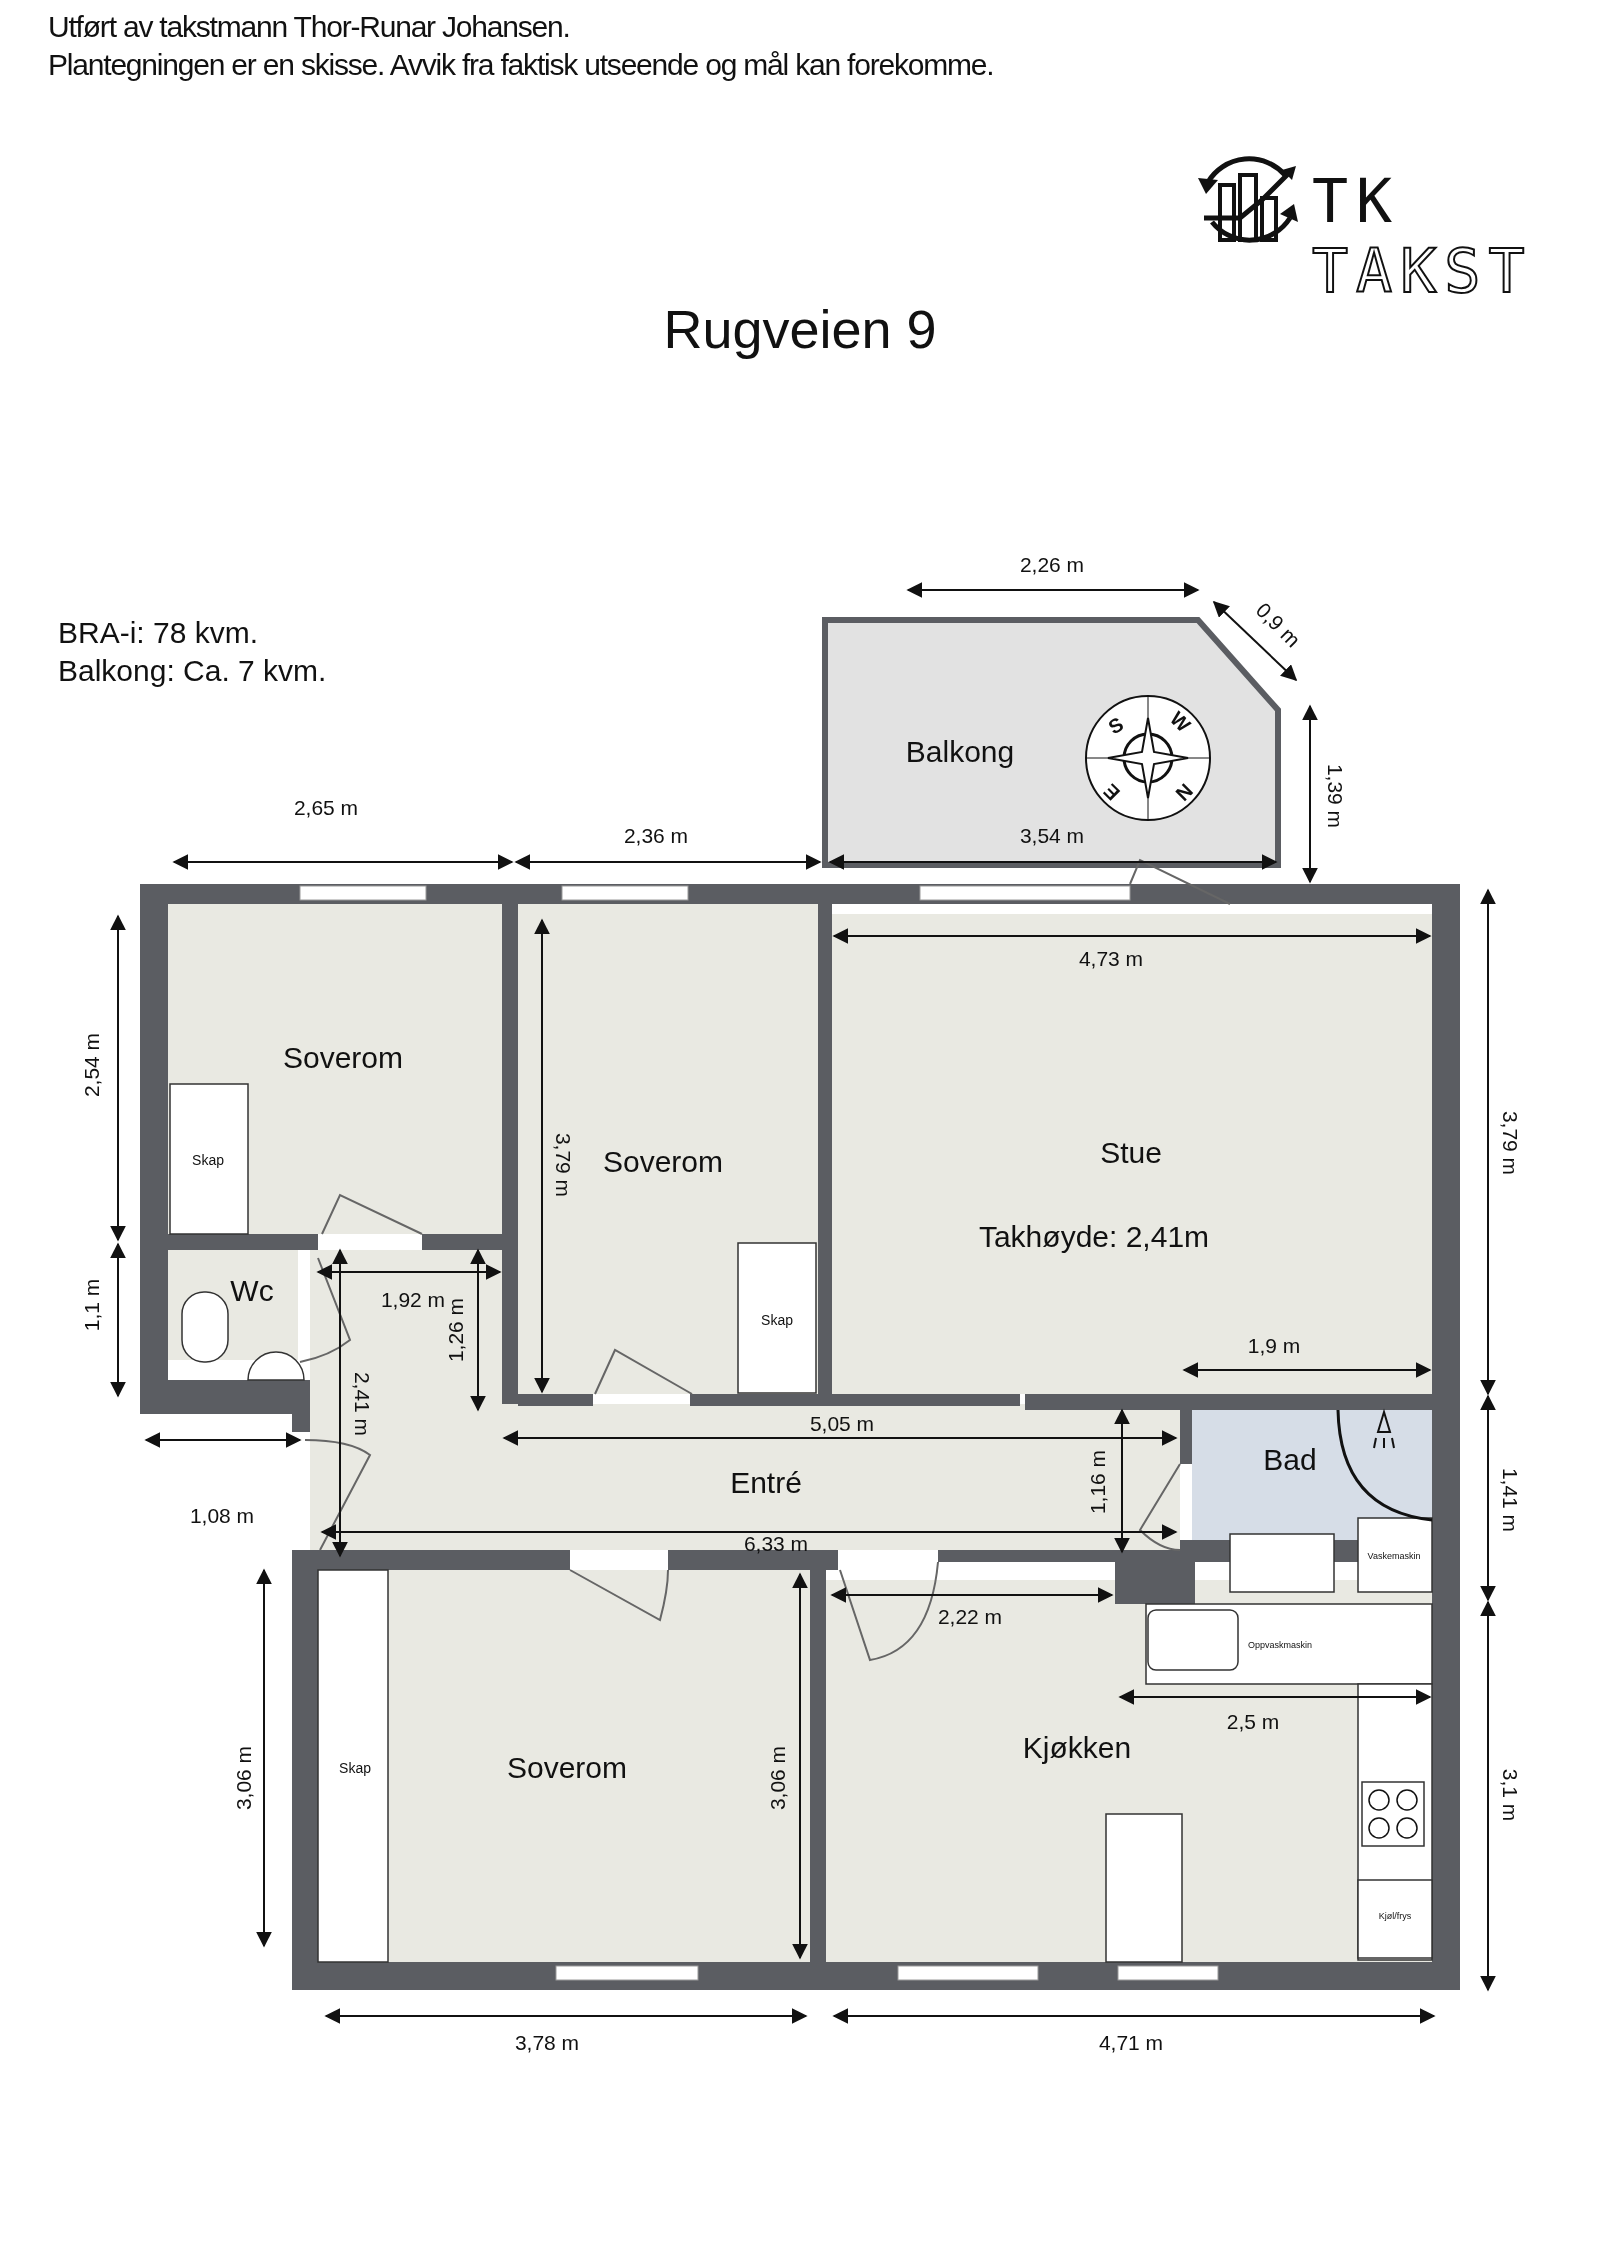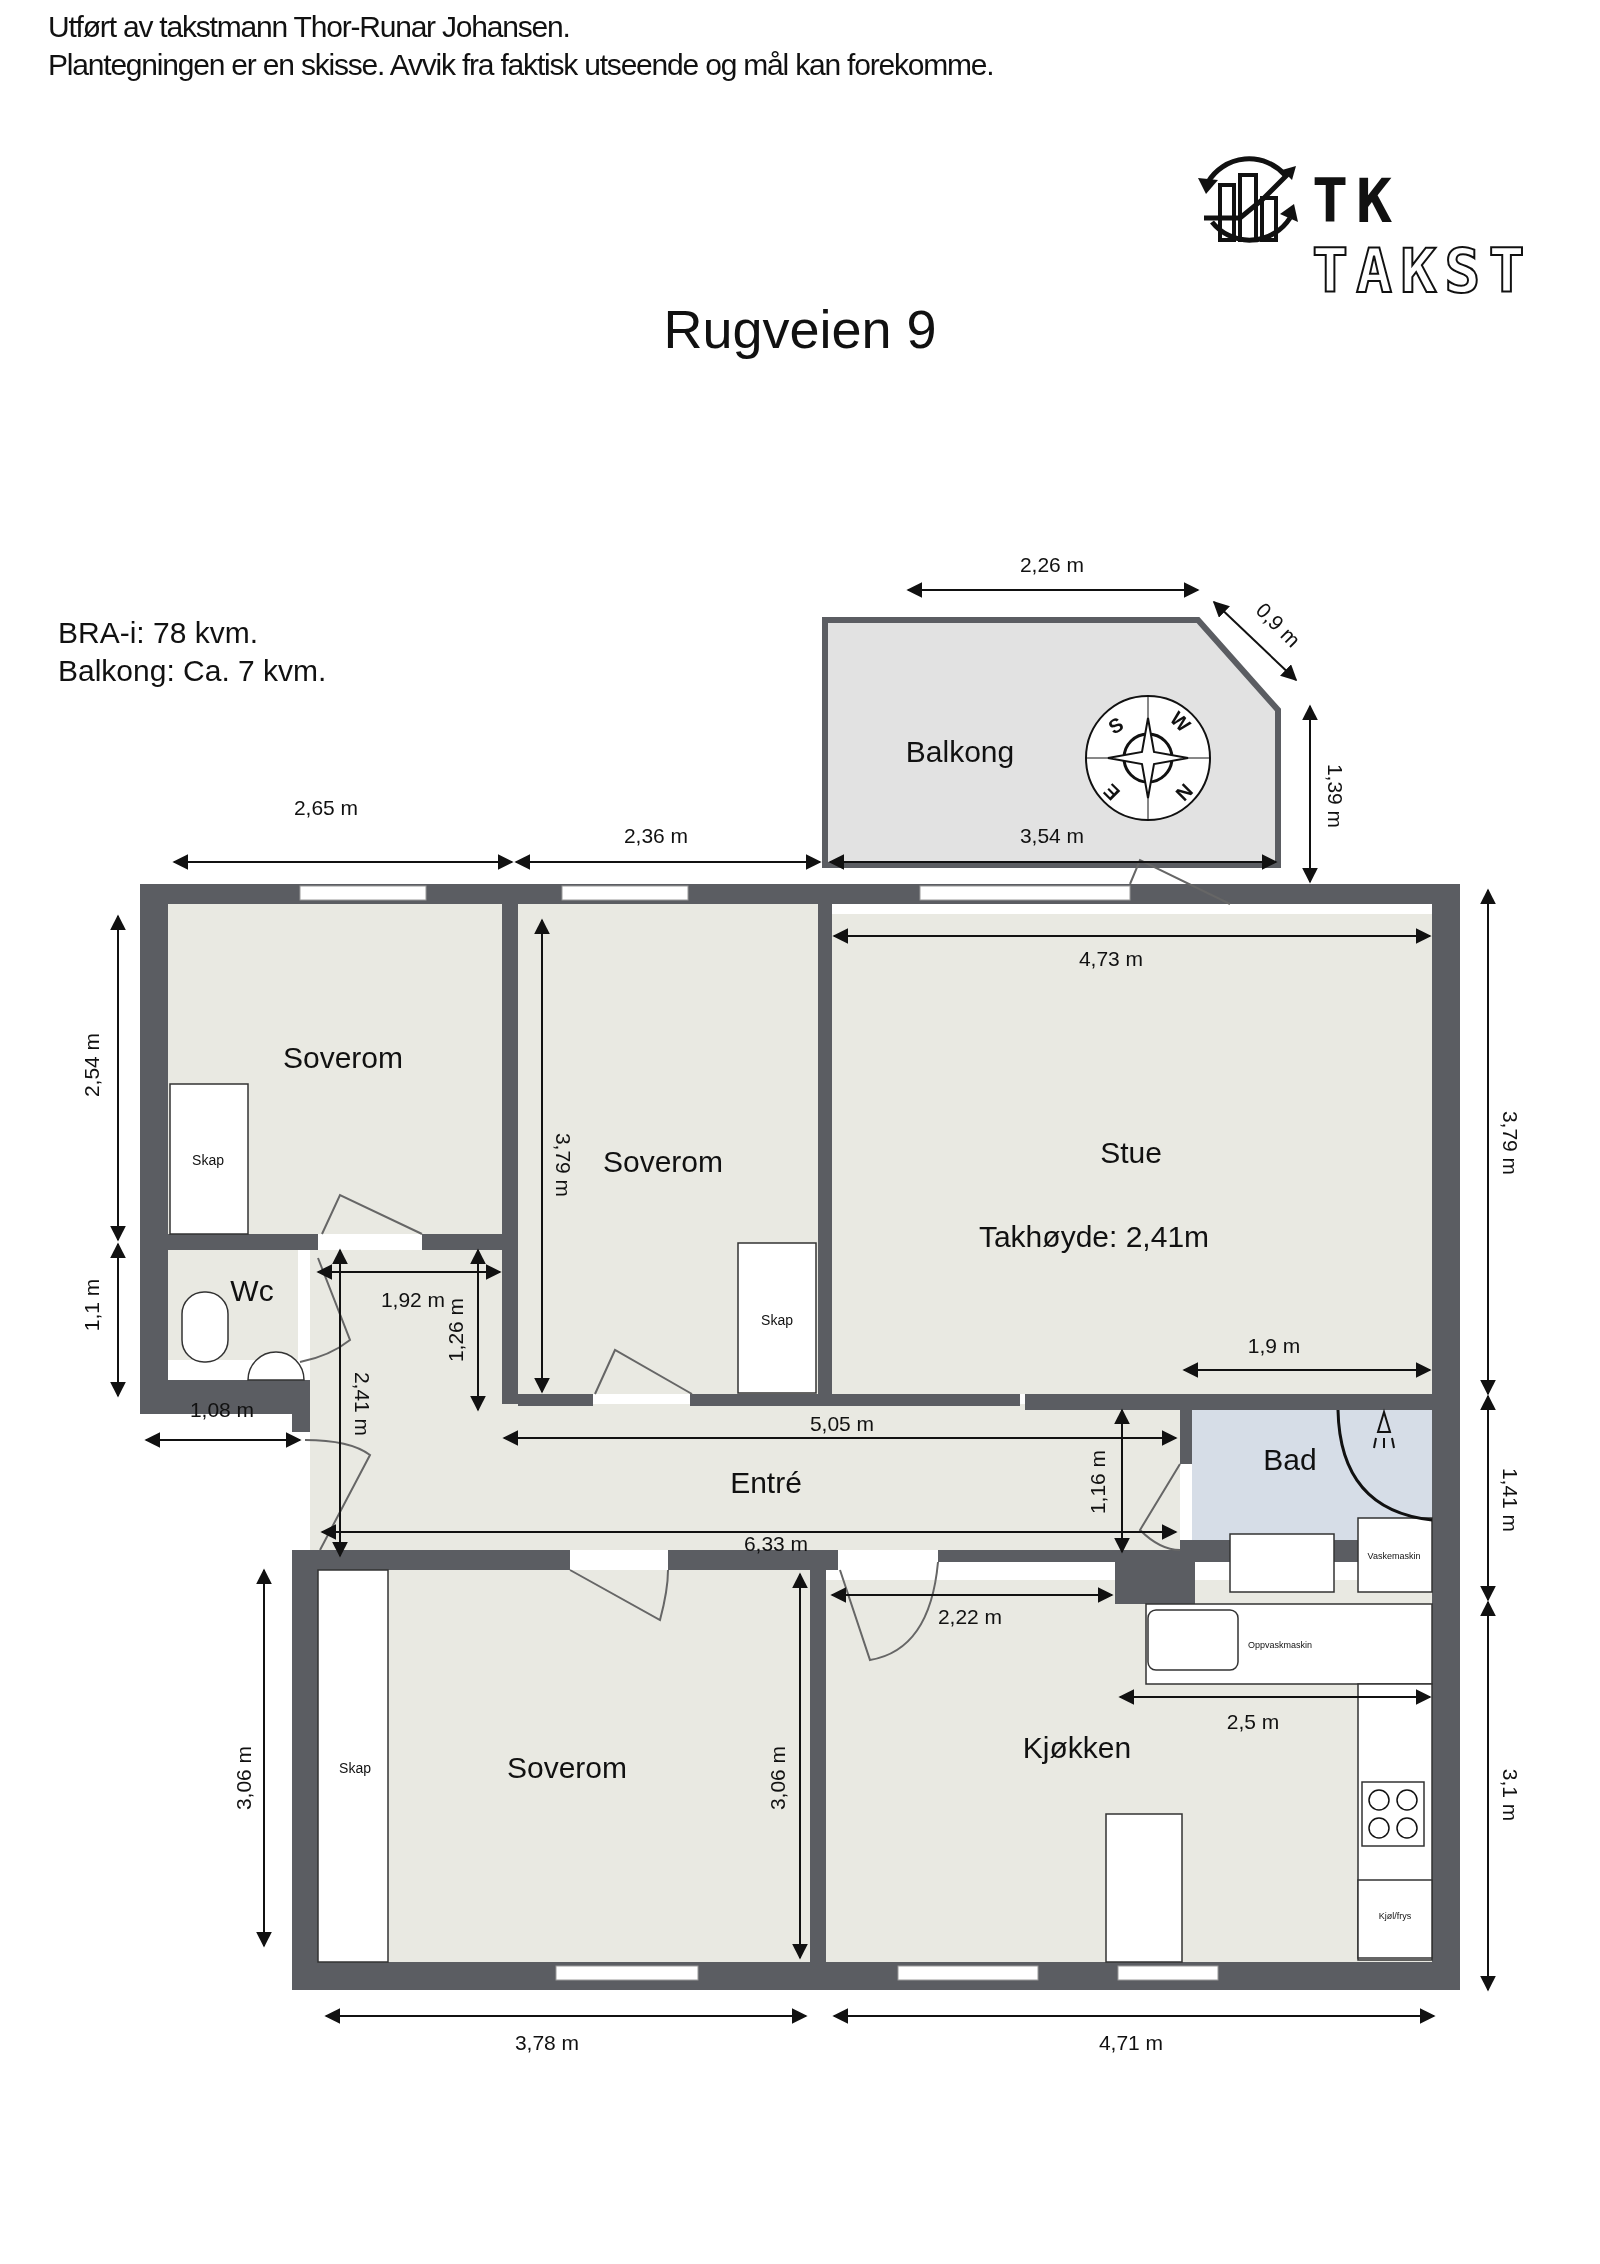--- a/index.html
+++ b/index.html
@@ -3,21 +3,21 @@
 <meta charset="utf-8">
 <style>
   html, body { margin:0; padding:0; background:#ffffff; }
   body { width:1600px; height:2264px; position:relative; overflow:hidden;
          font-family:"Liberation Sans", sans-serif; color:#111; }
   .abs { position:absolute; }
   .disclaimer { left:48px; top:8px; font-size:30px; line-height:38px; letter-spacing:-1.2px; }
   .title { left:0; width:1600px; top:298px; text-align:center; font-size:54px; }
   .area-info { left:58px; top:614px; font-size:30px; line-height:38px; }
   .logo { left:1180px; top:140px; width:420px; height:120px; }
-  .logo-text { position:absolute; left:132px; top:26px; font-size:60px; font-weight:bold;
+  .logo-text { position:absolute; left:132px; top:26px; font-size:60px; font-weight:normal;
                letter-spacing:8px; font-family:"DejaVu Sans Mono", monospace; }
   .logo-text .k1 { color:#111; }
   .logo-text .k2 { color:#fff; -webkit-text-stroke:2px #111; }
   svg.plan { position:absolute; left:0; top:0; }
   .room-label { position:absolute; font-size:30px; transform:translate(-50%,-50%); white-space:nowrap; }
   .dim { position:absolute; font-size:21px; transform:translate(-50%,-50%); white-space:nowrap; }
   .dim.v { transform:translate(-50%,-50%) rotate(90deg); }
   .dim.d { transform:translate(-50%,-50%) rotate(45deg); }
   .fix { position:absolute; font-size:14px; transform:translate(-50%,-50%); white-space:nowrap; }
   .fix.s { font-size:9px; }
@@ -226,21 +226,21 @@
 <div class="dim" style="left:656px;top:836px">2,36 m</div>
 <div class="dim" style="left:1111px;top:959px">4,73 m</div>
 <div class="dim v" style="left:92px;top:1065px;transform:translate(-50%,-50%) rotate(-90deg)">2,54 m</div>
 <div class="dim v" style="left:92px;top:1305px;transform:translate(-50%,-50%) rotate(-90deg)">1,1 m</div>
 <div class="dim v" style="left:563px;top:1165px">3,79 m</div>
 <div class="dim v" style="left:1510px;top:1143px">3,79 m</div>
 <div class="dim" style="left:413px;top:1300px">1,92 m</div>
 <div class="dim v" style="left:456px;top:1330px;transform:translate(-50%,-50%) rotate(-90deg)">1,26 m</div>
 <div class="dim" style="left:1274px;top:1346px">1,9 m</div>
 <div class="dim v" style="left:362px;top:1404px">2,41 m</div>
-<div class="dim" style="left:222px;top:1410px">1,08 m</div>
+<div class="dim" style="left:222px;top:1516px">1,08 m</div>
 <div class="dim" style="left:842px;top:1424px">5,05 m</div>
 <div class="dim v" style="left:1098px;top:1482px;transform:translate(-50%,-50%) rotate(-90deg)">1,16 m</div>
 <div class="dim v" style="left:1510px;top:1500px">1,41 m</div>
 <div class="dim" style="left:776px;top:1544px">6,33 m</div>
 <div class="dim" style="left:970px;top:1617px">2,22 m</div>
 <div class="dim" style="left:1253px;top:1722px">2,5 m</div>
 <div class="dim v" style="left:244px;top:1778px;transform:translate(-50%,-50%) rotate(-90deg)">3,06 m</div>
 <div class="dim v" style="left:778px;top:1778px;transform:translate(-50%,-50%) rotate(-90deg)">3,06 m</div>
 <div class="dim v" style="left:1510px;top:1795px">3,1 m</div>
 <div class="dim" style="left:547px;top:2043px">3,78 m</div>

